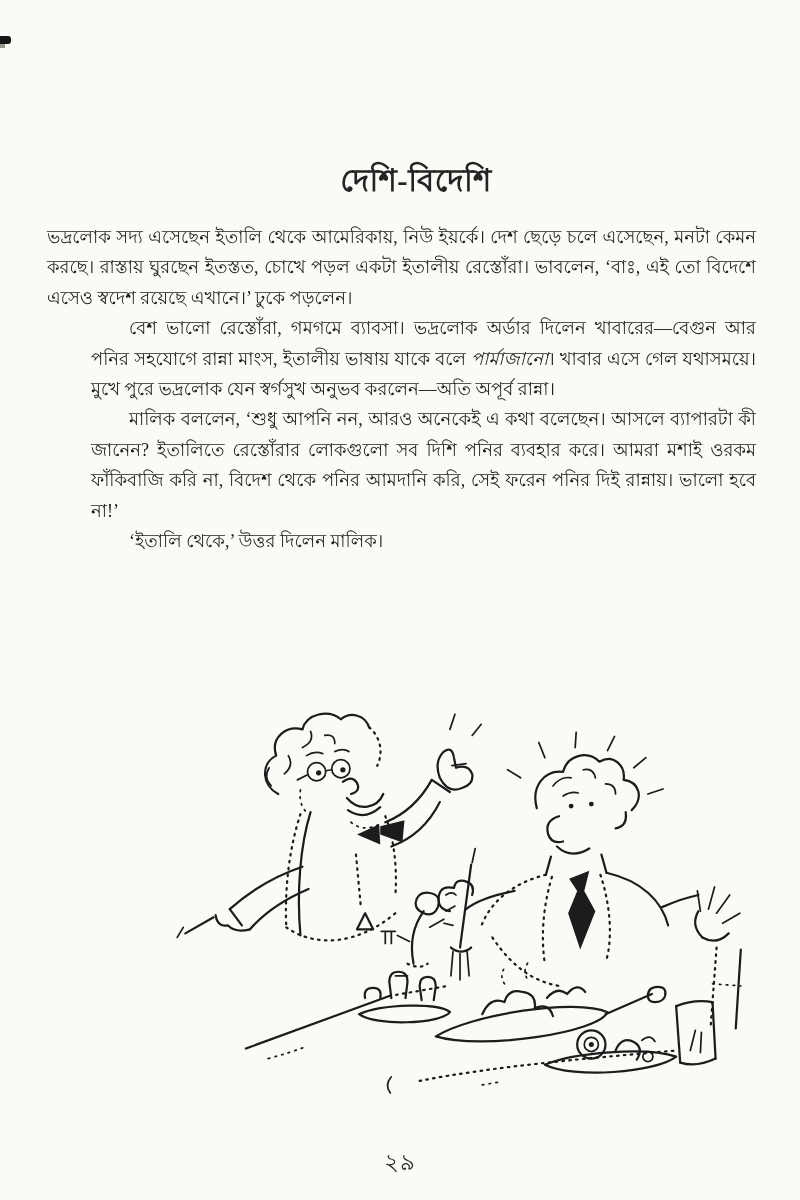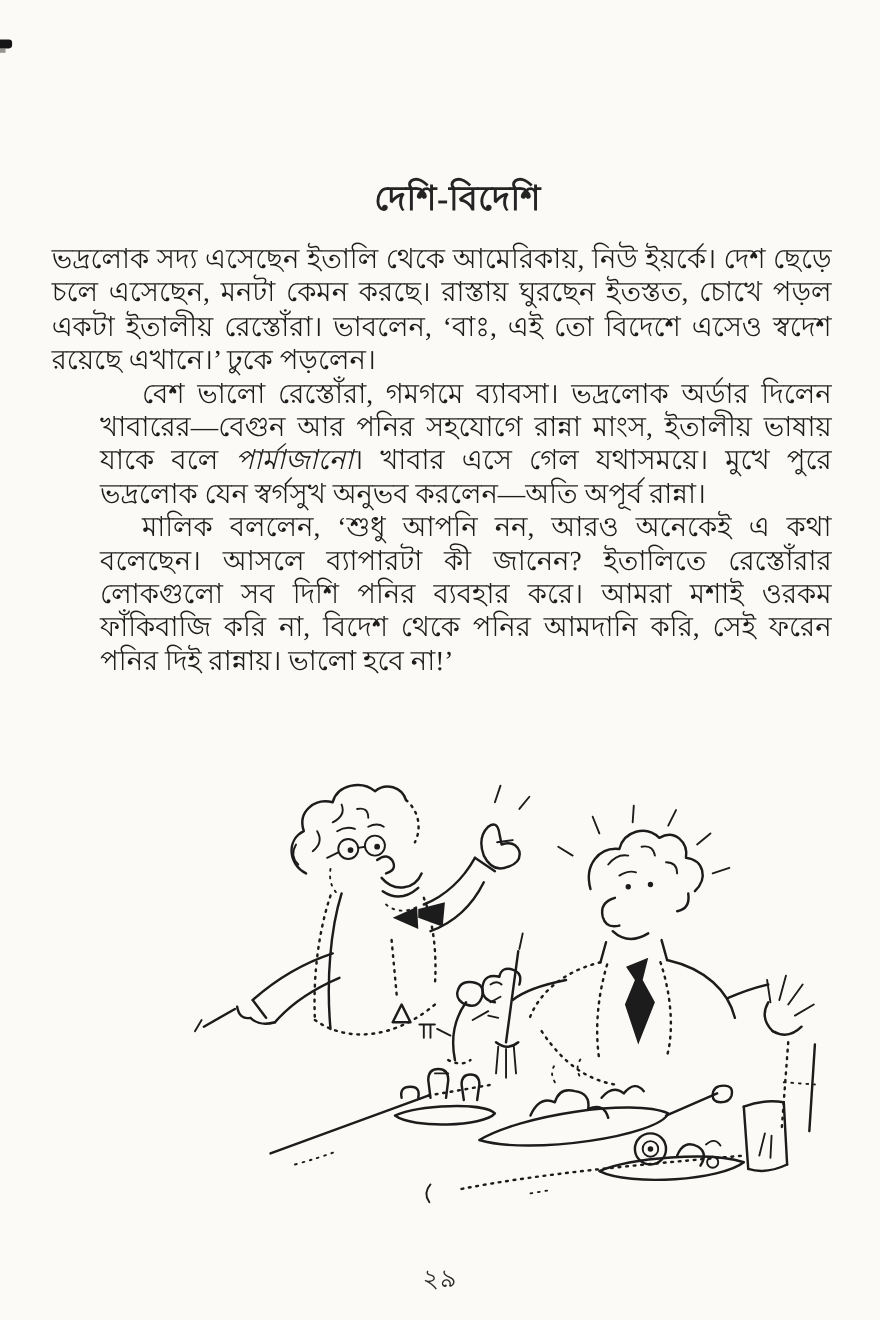--- a/index.html
+++ b/index.html
@@ -9,21 +9,21 @@
     background:#fbfaf6;color:#1b1b1b;overflow:hidden;
   }
   .scan-mark{position:absolute;left:0;top:36px;width:11px;height:8px;background:#161616;border-radius:0 3px 3px 0;}
   .scan-mark2{position:absolute;left:0;top:44px;width:5px;height:4px;background:#55524d;opacity:.6;}
   .title{
     position:absolute;left:16px;top:156px;width:100%;text-align:center;
     font-size:31px;font-weight:bold;letter-spacing:.5px;color:#242424;
   }
   .text-body{
     position:absolute;left:47px;top:222px;width:709px;
-    font-size:25px;line-height:30.4px;text-align:justify;color:#1d1d1d;
+    font-size:18px;line-height:30.4px;text-align:justify;color:#1d1d1d;
   }
   .text-body p{margin:0;}
   .text-body p.ind{text-indent:38px;margin-left:44px;}
   .it{font-style:italic;}
   .illustration{position:absolute;left:148px;top:693px;width:618px;height:404px;}
   .pagenum{
     position:absolute;left:0;top:1144px;width:100%;text-align:center;
     font-size:23px;color:#2a2a2a;letter-spacing:1px;
   }
   svg .ln{fill:none;stroke:#1c1c1c;stroke-width:2.2;stroke-linecap:round;stroke-linejoin:round;}
@@ -38,20 +38,21 @@
 
   <div class="scan-mark"></div>
   <div class="scan-mark2"></div>
 
   <div class="title">দেশি-বিদেশি</div>
 
   <div class="text-body">
       <p class=""><span>ভদ্রলোক সদ্য এসেছেন ইতালি থেকে আমেরিকায়, নিউ ইয়র্কে। দেশ ছেড়ে চলে এসেছেন, মনটা কেমন করছে। রাস্তায় ঘুরছেন ইতস্তত, চোখে পড়ল একটা ইতালীয় রেস্তোঁরা। ভাবলেন, ‘বাঃ, এই তো বিদেশে এসেও স্বদেশ রয়েছে এখানে।’ ঢুকে পড়লেন।</span></p>
       <p class="ind"><span>বেশ ভালো রেস্তোঁরা, গমগমে ব্যাবসা। ভদ্রলোক অর্ডার দিলেন খাবারের—বেগুন আর পনির সহযোগে রান্না মাংস, ইতালীয় ভাষায় যাকে বলে </span><span class="it">পার্মাজানো</span><span>। খাবার এসে গেল যথাসময়ে। মুখে পুরে ভদ্রলোক যেন স্বর্গসুখ অনুভব করলেন—অতি অপূর্ব রান্না।</span></p>
       <p class="ind"><span>মালিক বললেন, ‘শুধু আপনি নন, আরও অনেকেই এ কথা বলেছেন। আসলে ব্যাপারটা কী জানেন? ইতালিতে রেস্তোঁরার লোকগুলো সব দিশি পনির ব্যবহার করে। আমরা মশাই ওরকম ফাঁকিবাজি করি না, বিদেশ থেকে পনির আমদানি করি, সেই ফরেন পনির দিই রান্নায়। ভালো হবে না!’</span></p>
+      <p class="ind"><span>‘ইতালি থেকে,’ উত্তর দিলেন মালিক।</span></p>
     </div>
 
   <svg class="illustration" viewBox="0 0 610 400" xmlns="http://www.w3.org/2000/svg">
 
     <g>
 
       <path class="ln" d="M128,100 C112,92 110,70 126,62 C120,44 136,32 152,36 C156,20 178,16 190,26 C200,18 214,22 218,34"></path>
       <path class="th" d="M134,80 q10,-8 4,-18"></path>
       <path class="th" d="M152,54 q12,-6 8,-16"></path>
       <path class="th" d="M174,42 q10,-2 10,8"></path>

